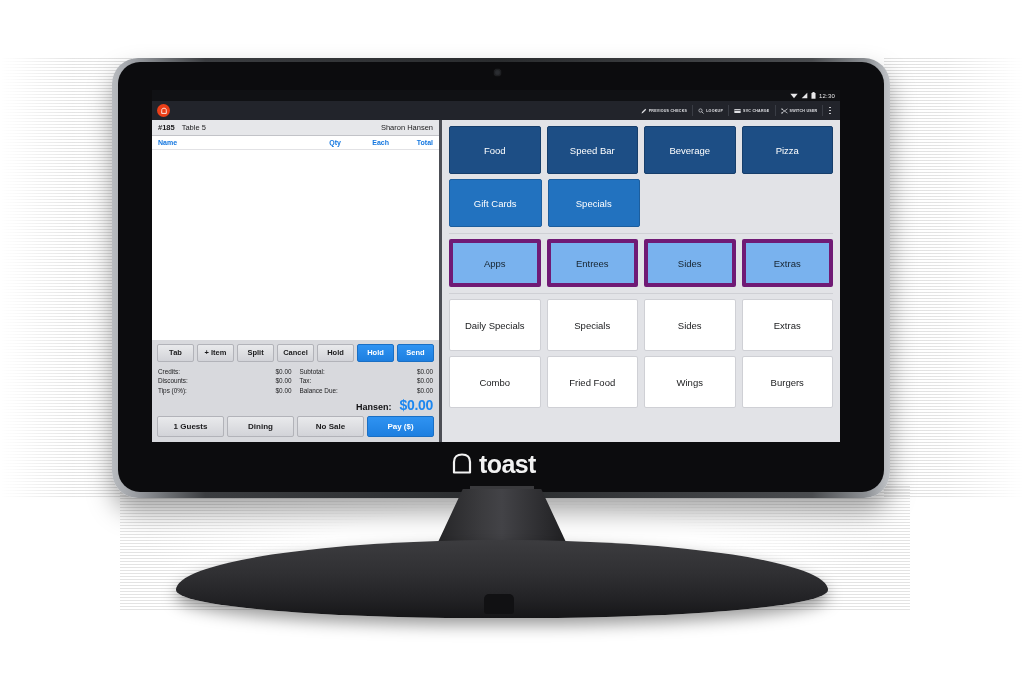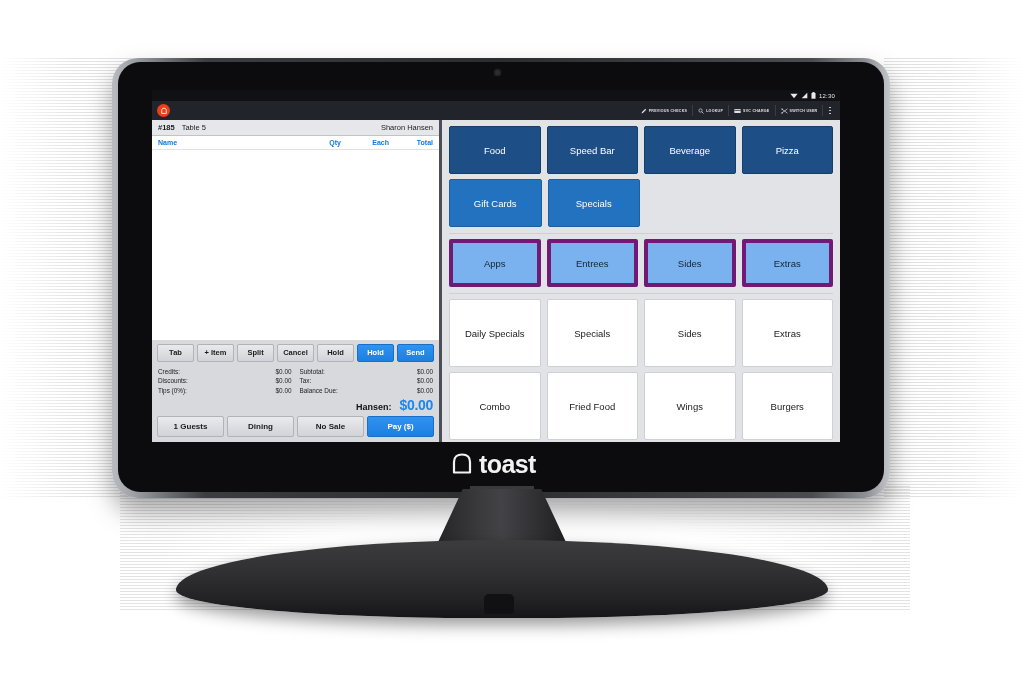--- a/index.html
+++ b/index.html
@@ -174,21 +174,21 @@
   .tile{
     flex:1;height:48px;border-radius:2px;
     display:flex;align-items:center;justify-content:center;text-align:center;
     font-size:9.5px;box-sizing:border-box;padding:0 3px;
   }
   .tile.darkblue{background:#1d4e85;color:#fff;border:1px solid #163e6b;}
   .tile.midblue{background:#2272bf;color:#fff;border:1px solid #1c5e9e;}
   .tile.lightblue{background:#79b2ee;color:#16232e;border:4px solid #701a75;}
   .tile.white{background:#fff;color:#191a1c;border:1px solid #cfd0d5;}
   .tile.empty{background:transparent;border:none;}
-  .tile.tall{height:68px;}
+  .tile.tall{height:52px;}
 </style>
 </head>
 <body>
 
 <div id="stage">
 
   <div class="reflect" id="refl-left"></div>
   <div class="reflect" id="refl-right"></div>
   <div class="reflect" id="refl-base"></div>
 

